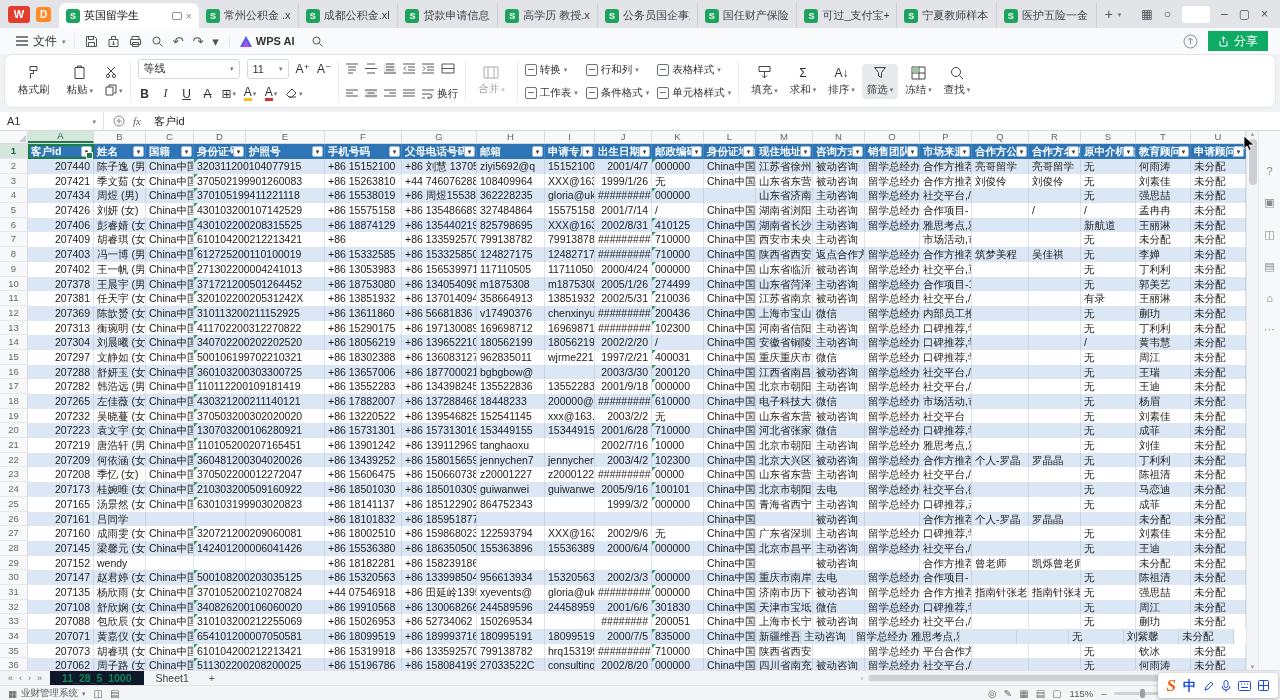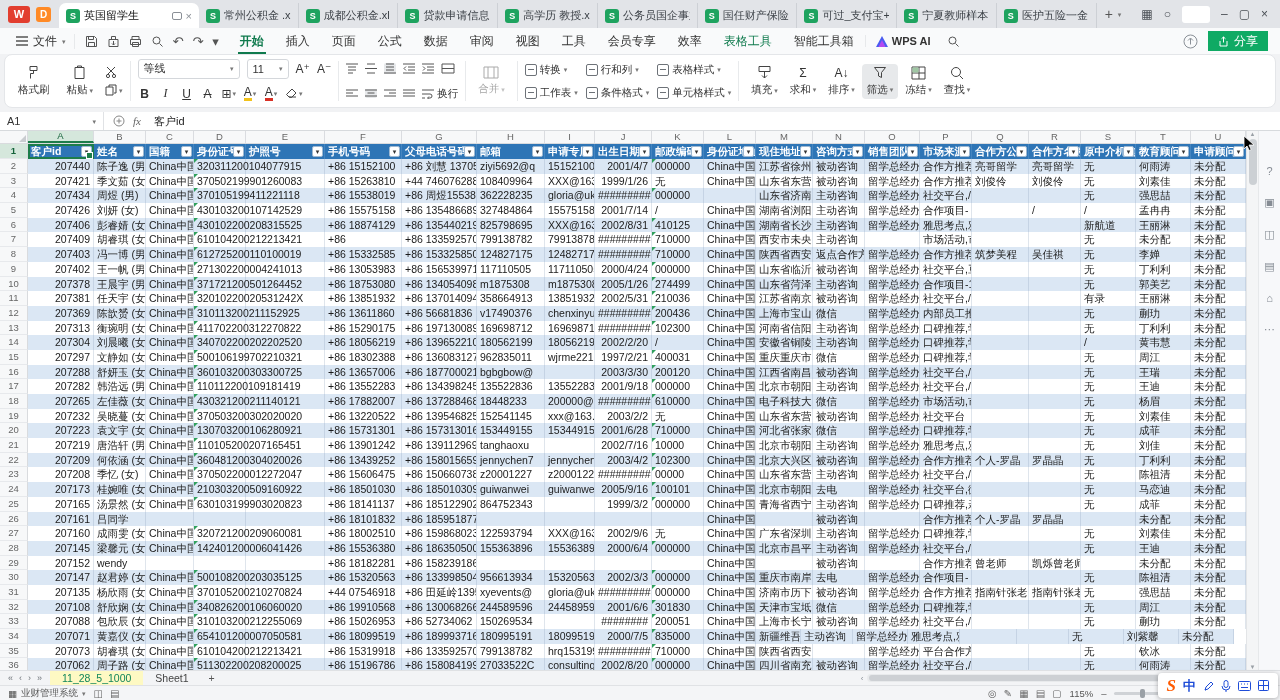--- a/index.html
+++ b/index.html
@@ -91,21 +91,21 @@
 .dcell.tri::before{content:"";position:absolute;left:0;top:0;border-top:4px solid #2fa05c;border-right:4px solid transparent;z-index:2;}
 .vscroll{width:12px;flex:none;background:#f4f5f6;border-left:1px solid #e3e5e7;display:flex;flex-direction:column;align-items:center;font-size:6px;color:#9aa0a6;}
 .vthumb{width:8px;height:46px;background:#ccd0d4;border-radius:4px;margin-top:2px;}
 .vsp{flex:1;}
 .rstrip{width:22px;flex:none;background:#f7f8fa;border-left:1px solid #e6e8ea;display:flex;flex-direction:column;align-items:center;padding-top:34px;gap:19px;color:#868c94;font-size:11px;}
 .cursor{position:absolute;left:1243px;top:5px;z-index:6;}
 
 .sheetbar{height:15px;background:#f3f4f6;border-top:1px solid #dfe1e4;display:flex;align-items:stretch;font-size:10.5px;}
 .nav{color:#6f747a;display:flex;gap:6px;padding:0 8px;font-size:9px;align-items:center;flex:none;}
 .stab{padding:0 12px;display:flex;align-items:center;color:#444;flex:none;}
-.stab.active{background:#fef9c3;color:#12865a;font-weight:normal;}
+.stab.active{background:#0f172a;color:#12865a;font-weight:bold;}
 .addsheet{padding:0 8px;color:#555;display:flex;align-items:center;flex:none;}
 .hscroll{margin-left:auto;display:flex;align-items:center;gap:4px;padding-right:86px;color:#8a9097;font-size:8px;}
 .htrack{width:320px;height:8px;background:#e8eaec;border-radius:4px;position:relative;}
 .hthumb{position:absolute;left:2px;top:1px;width:292px;height:6px;background:#cdd0d4;border-radius:3px;}
 
 .statusbar{height:15px;background:#f4f5f7;border-top:1px solid #e0e2e5;display:flex;align-items:center;padding:0 8px;gap:8px;font-size:9.5px;color:#555;}
 .sb-left{display:flex;align-items:center;gap:4px;}
 .sb-ics{display:flex;gap:7px;font-size:10px;color:#666;}
 .sb-right{margin-left:auto;display:flex;align-items:center;gap:8px;padding-right:86px;}
 .zoomtrack{width:58px;height:3px;background:#cfd2d6;border-radius:2px;position:relative;}
@@ -200,34 +200,20 @@
         <path d="M3 4.5V1.5h7v3 M1.5 4.5h10v5h-10z M3.5 7.5h6v4h-6z" stroke="#555" fill="none"></path>
       </svg>
     <svg width="13" height="13">
         <circle cx="5.5" cy="5.5" r="3.5" stroke="#555" fill="none"></circle>
         <path d="M8.5 8.5l3 3" stroke="#555"></path>
       </svg>
     <span>↶</span>
     <span>↷</span>
     <span class="crt">▾</span>
   </div>
-  <div class="menu-tabs">
-      <span class="menu-tab active">开始</span>
-      <span class="menu-tab">插入</span>
-      <span class="menu-tab">页面</span>
-      <span class="menu-tab">公式</span>
-      <span class="menu-tab">数据</span>
-      <span class="menu-tab">审阅</span>
-      <span class="menu-tab">视图</span>
-      <span class="menu-tab">工具</span>
-      <span class="menu-tab">会员专享</span>
-      <span class="menu-tab">效率</span>
-      <span class="menu-tab ctx">表格工具</span>
-      <span class="menu-tab">智能工具箱</span>
-    </div>
   <div class="ai">
     <svg width="12" height="11">
         <path d="M6 0L12 11H0z" fill="#4a5cf0"></path>
         <path d="M6 4L9.5 11h-7z" fill="#b44af0"></path>
       </svg>
     <span>WPS AI</span>
   </div>
   <svg width="13" height="13" style="margin-left:6px">
       <circle cx="5.5" cy="5.5" r="3.5" stroke="#555" fill="none"></circle>
       <path d="M8.5 8.5l3 3" stroke="#555"></path>

